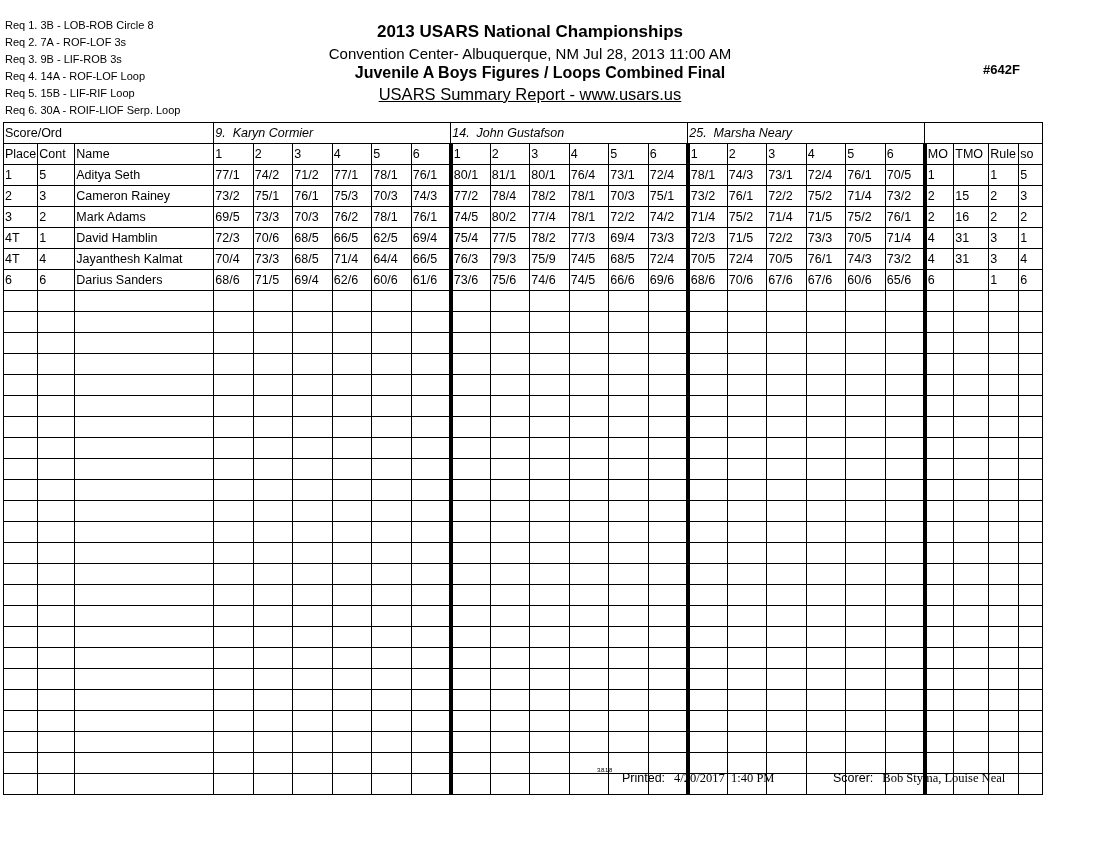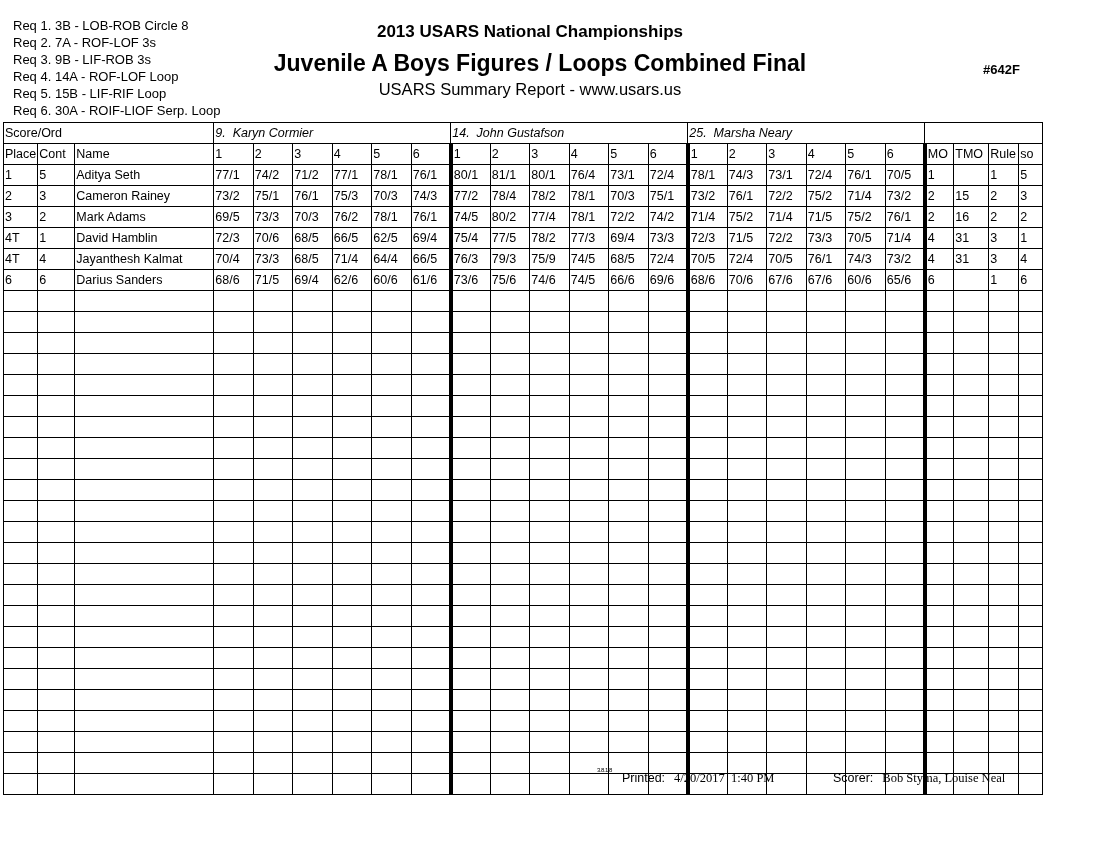--- a/index.html
+++ b/index.html
@@ -1,26 +1,26 @@
 <!DOCTYPE html>
 <html><head>
 <meta charset="utf-8">
 <style>
   html,body { margin:0; padding:0; background:#fff; }
   body {
     width:1100px; height:850px; position:relative;
     font-family:"Liberation Sans", sans-serif; color:#000;
     -webkit-font-smoothing:none;
   }
-  .req-list { position:absolute; left:5px; top:17px; font-size:13px; line-height:17px; white-space:pre;margin-left:8px; }
+  .req-list { position:absolute; left:5px; top:17px; font-size:11px; line-height:17px; white-space:pre; }
   .title-block { position:absolute; left:0; top:22px; width:1060px; text-align:center; }
   .t1 { font-size:17px; font-weight:bold; }
   .t2 { font-size:15px; margin-top:3px; }
-  .t3 { font-size:23px; font-weight:bold; margin-top:8px;padding-left:20px; }
-  .t4 { font-size:16.5px; margin-top:3px; }
+  .t3 { font-size:16px; font-weight:bold; margin-top:2px;padding-left:20px; }
+  .t4 { font-size:16.5px; margin-top:3px;text-decoration:underline; }
   .report-number { position:absolute; left:983px; top:24px; font-size:13px; font-weight:bold;margin-top:38px; }
 
   #scoreTable { position:absolute; left:3px; top:122px; border-collapse:collapse; table-layout:fixed;border-radius:11px; }
   #scoreTable td, #scoreTable th {
     border:1px solid #000; font-size:12.5px; font-weight:normal;
     padding:0 1px; height:20px; line-height:1; white-space:pre; overflow:hidden;
     text-align:left; vertical-align:middle;
   }
   tr.rA td { border:none; height:17px; vertical-align:top; padding-top:3px; font-size:12.5px; }
   tr.rA td.judgebox { border:1px solid #000; padding-left:4px;font-style:italic; }
@@ -40,20 +40,21 @@
   .footer-scorer  { position:absolute; left:833px; top:771px; font-size:12.5px; white-space:pre; }
   .footer-printed .val, .footer-scorer .val { margin-left:9px;font-family:Liberation Serif, serif; }
 </style>
 </head>
 <body>
 
 <div class="req-list" id="reqList"><div>Req 1. 3B - LOB-ROB Circle 8</div><div>Req 2. 7A - ROF-LOF 3s</div><div>Req 3. 9B - LIF-ROB 3s</div><div>Req 4. 14A - ROF-LOF Loop</div><div>Req 5. 15B - LIF-RIF Loop</div><div>Req 6. 30A - ROIF-LIOF Serp. Loop</div></div>
 
 <div class="title-block">
   <div class="t1">2013 USARS National Championships</div>
+  <div class="t2">Convention Center- Albuquerque, NM  Jul 28, 2013  11:00 AM</div>
   <div class="t3">Juvenile A Boys Figures / Loops Combined Final</div>
   <div class="t4">USARS Summary Report - www.usars.us</div>
 </div>
 
 <div class="report-number">#642F</div>
 
 <table id="scoreTable">
     <colgroup>
       <col style="width:34px">
       <col style="width:37px">

